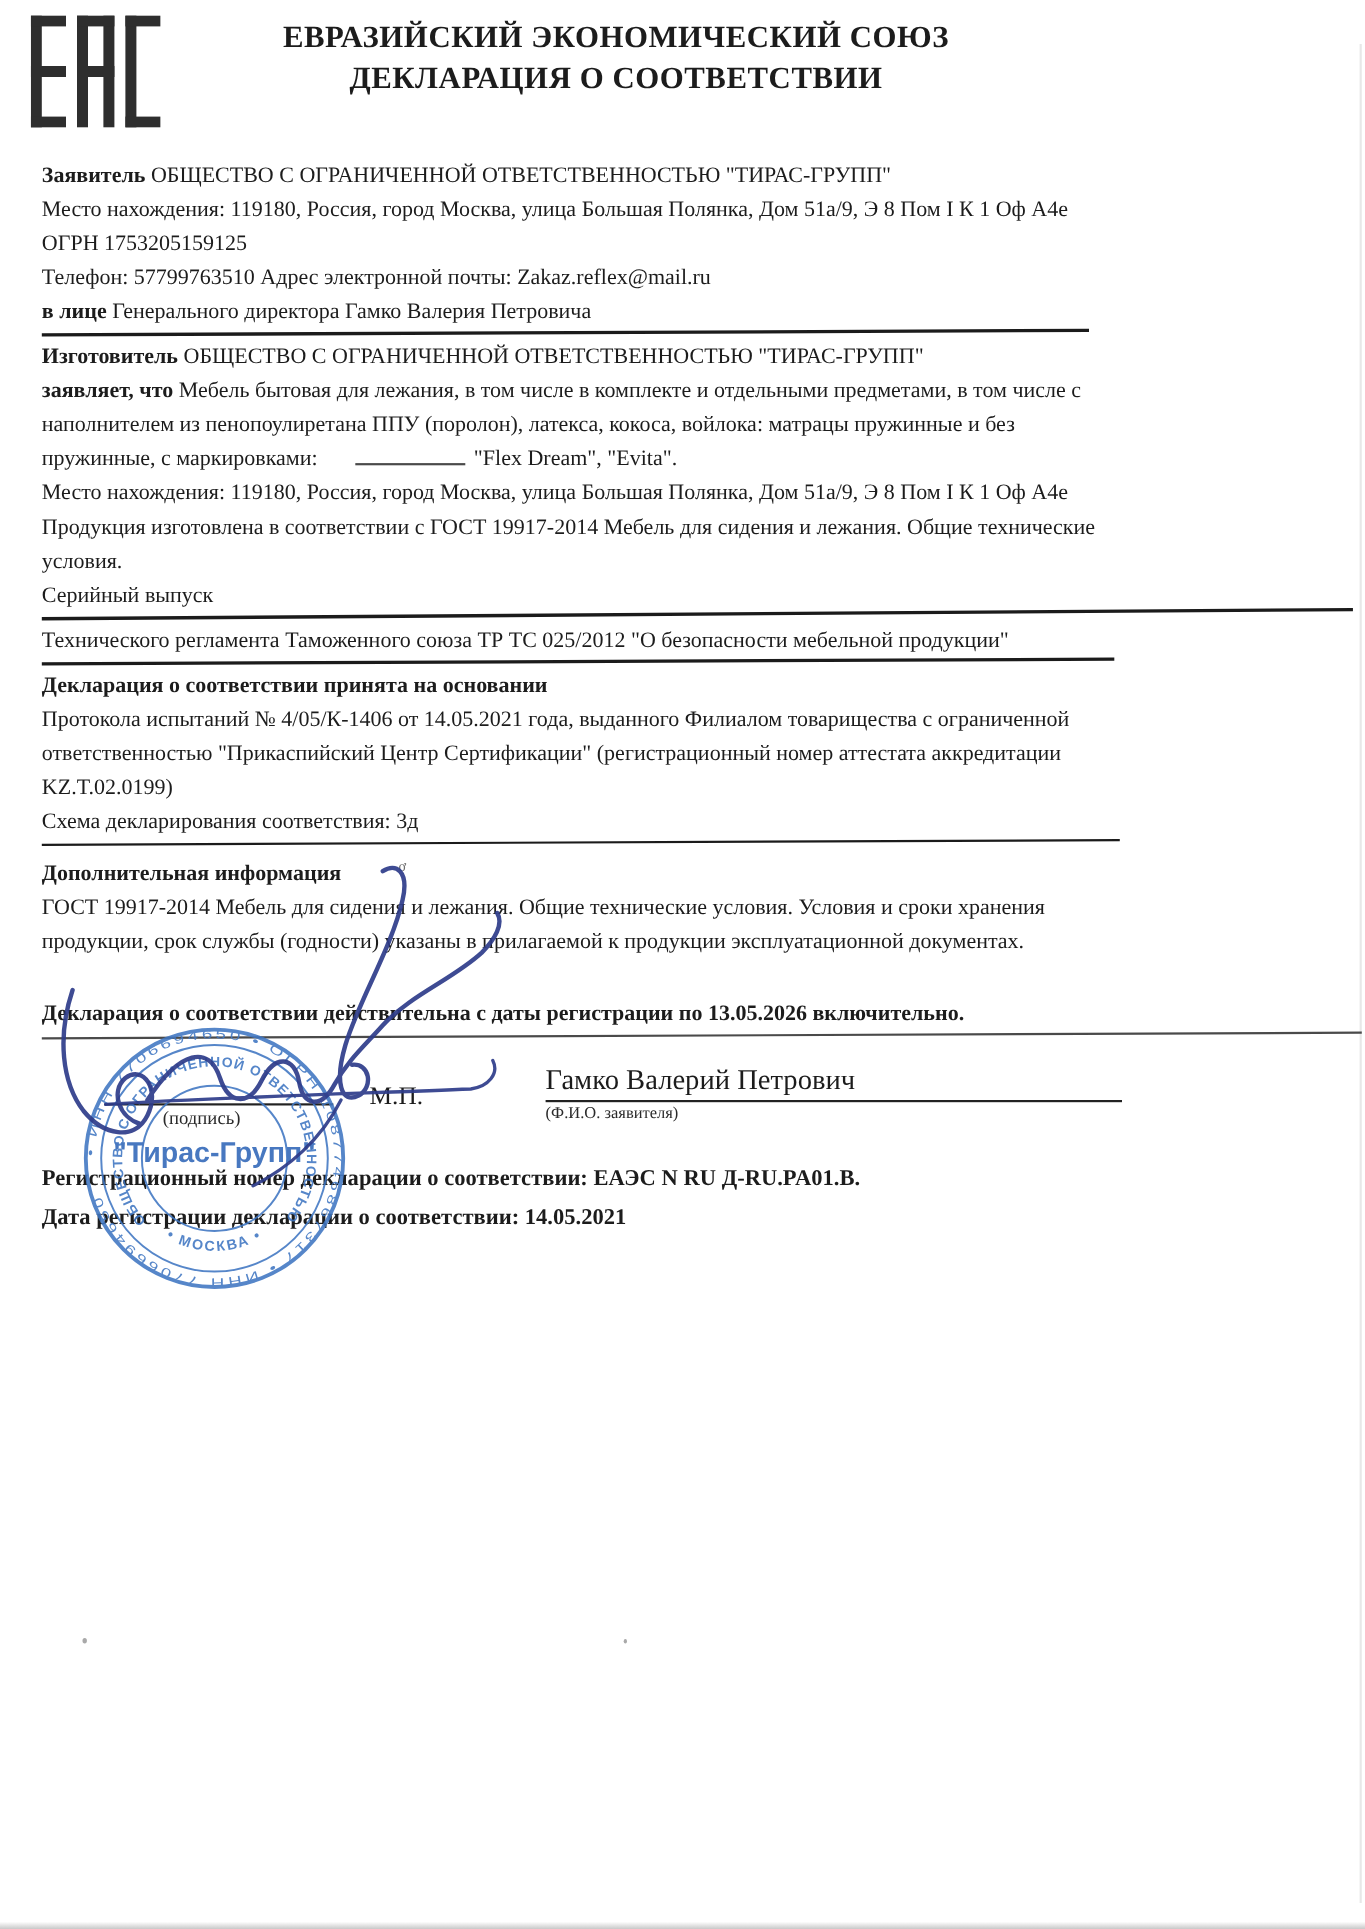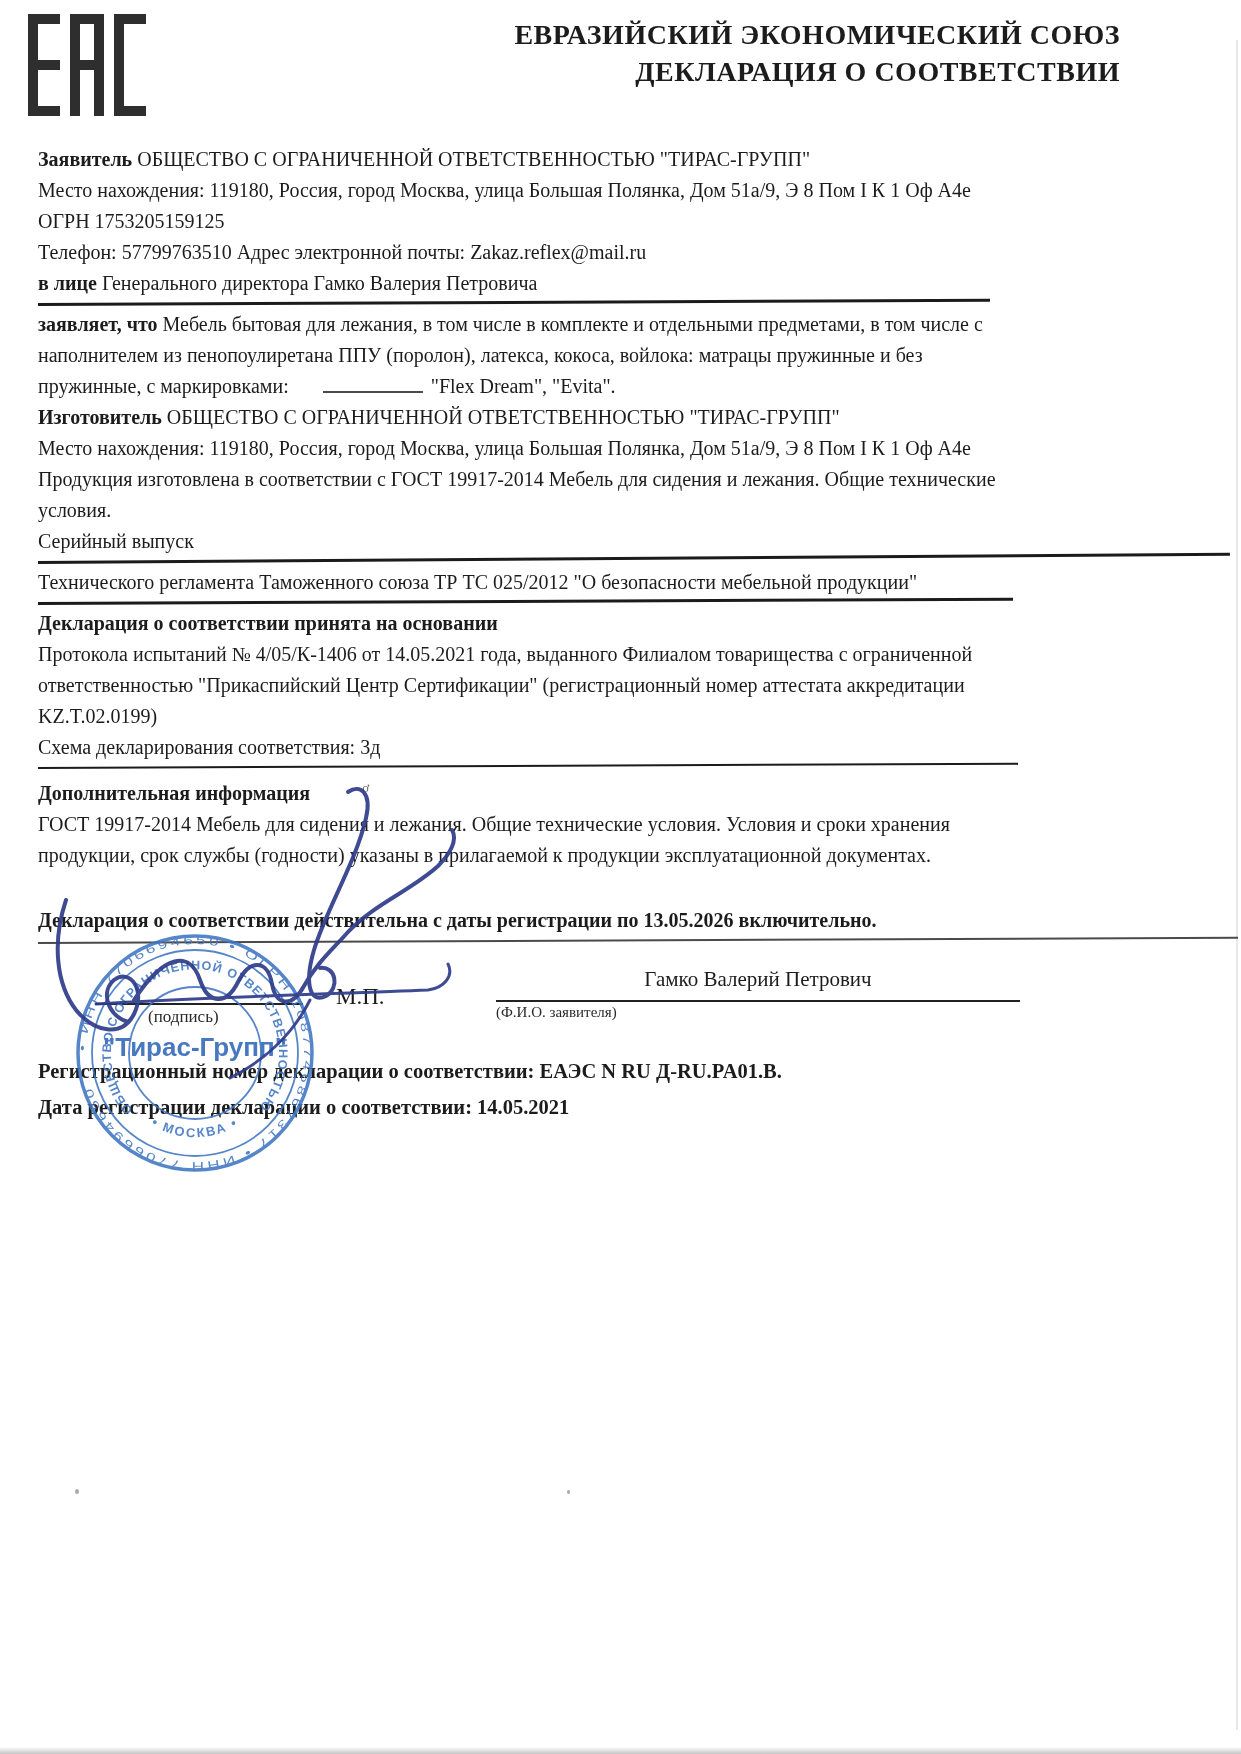--- a/index.html
+++ b/index.html
@@ -4,41 +4,41 @@
 <style>
   html,body{margin:0;padding:0;background:#ffffff;}
   .page{
     position:relative;width:1241px;height:1754px;background:#ffffff;
     font-family:"Liberation Serif","DejaVu Serif",serif;color:#1c1c1c;
     overflow:hidden;
   }
   
   .eac-logo{position:absolute;left:28px;top:14px;}
   
-  .header{position:absolute;left:0;top:16px;width:1120px;text-align:right;}
+  .header{position:absolute;left:0;top:16px;width:1120px;text-align:center;}
   .header .t{font-weight:bold;font-size:28px;line-height:37px;letter-spacing:.5px;}
   
   .content{position:absolute;left:38px;top:116px;width:978px;font-size:20px;line-height:31px;z-index:2;margin-top:28px;}
   .content p{margin:0;}
   b.lbl{font-weight:bold;}
   .rule{border:0;border-top:3px solid #1b1b1b;margin:4px 0 3px 0;transform:rotate(-0.25deg);transform-origin:left center;}
   .rule.r1{width:952px;border-top-width:3px;}
   .rule.r2{width:1192px;transform:rotate(-0.4deg);}
   .rule.r3{width:975px;}
   .rule.r4{width:980px;border-top-width:2px;}
   .rule.r5{width:1200px;border-top-width:2px;border-top-color:#4a4a4a;margin-top:6px;}
   .gap-underline{display:inline-block;width:100px;border-bottom:2px solid #4a4a4a;height:14px;margin:0 8px 0 34px;}
   .validity{font-weight:bold;margin-top:34px !important;}
   .artifact{color:#6d6d6d;font-size:13px;vertical-align:super;margin-left:52px;}
   
   .sig-row{position:absolute;left:0;top:962px;width:1241px;height:80px;z-index:2;font-size:20px;}
   .sig-line-left{position:absolute;left:95px;top:41px;width:208px;border-top:2px solid #222;}
   .sig-caption{position:absolute;left:148px;top:45px;font-size:17px;color:#2a2a2a;}
   .mp{position:absolute;left:336px;top:22px;font-size:23px;}
-  .fio-name{position:absolute;left:496px;top:5px;width:524px;text-align:center;font-size:21px;}
+  .fio-name{position:absolute;left:496px;top:5px;width:524px;font-size:26px;}
   .fio-line{position:absolute;left:496px;top:38px;width:524px;border-top:2px solid #222;}
   .fio-caption{position:absolute;left:496px;top:42px;width:524px;font-size:15px;color:#2a2a2a;}
   
   .reg-block{position:absolute;left:38px;top:1058px;width:1100px;z-index:2;}
   .reg-block p{margin:0 0 10px 0;font-weight:bold;font-size:20.5px;line-height:26px;}
   
   .stamp{position:absolute;left:70px;top:928px;z-index:3;opacity:.88;}
   .stamp text{font-family:"Liberation Sans","DejaVu Sans",sans-serif;}
   
   .ink{position:absolute;left:30px;top:770px;z-index:4;}
@@ -76,22 +76,22 @@
 
   <div class="content">
     <p><b class="lbl">Заявитель</b><span> ОБЩЕСТВО С ОГРАНИЧЕННОЙ ОТВЕТСТВЕННОСТЬЮ "ТИРАС-ГРУПП"</span></p>
     <p>Место нахождения: 119180, Россия, город Москва, улица Большая Полянка, Дом 51а/9, Э 8 Пом I К 1 Оф А4е</p>
     <p>ОГРН 1753205159125</p>
     <p>Телефон: 57799763510 Адрес электронной почты: Zakaz.reflex@mail.ru</p>
     <p><b class="lbl">в лице</b><span> Генерального директора Гамко Валерия Петровича</span></p>
 
     <hr class="rule r1">
 
+    <p><b class="lbl">Изготовитель</b><span> ОБЩЕСТВО С ОГРАНИЧЕННОЙ ОТВЕТСТВЕННОСТЬЮ "ТИРАС-ГРУПП"</span></p>
     <p><b class="lbl">заявляет, что</b><span> Мебель бытовая для лежания, в том числе в комплекте и отдельными предметами, в том числе с наполнителем из пенопоулиретана ППУ (поролон), латекса, кокоса, войлока: матрацы пружинные и без пружинные, с маркировками:</span><span class="gap-underline"></span><span>"Flex Dream", "Evita".</span></p>
-    <p><b class="lbl">Изготовитель</b><span> ОБЩЕСТВО С ОГРАНИЧЕННОЙ ОТВЕТСТВЕННОСТЬЮ "ТИРАС-ГРУПП"</span></p>
     <p>Место нахождения: 119180, Россия, город Москва, улица Большая Полянка, Дом 51а/9, Э 8 Пом I К 1 Оф А4е</p>
     <p>Продукция изготовлена в соответствии с ГОСТ 19917-2014 Мебель для сидения и лежания. Общие технические условия.</p>
     <p>Серийный выпуск</p>
 
     <hr class="rule r2">
 
     <p>Технического регламента Таможенного союза ТР ТС 025/2012 "О безопасности мебельной продукции"</p>
 
     <hr class="rule r3">
 

